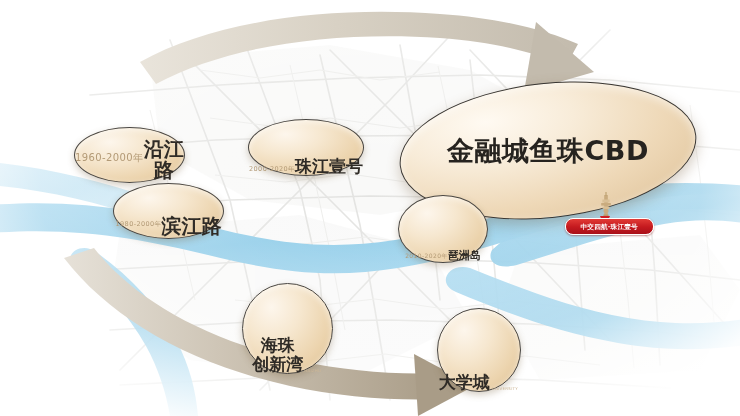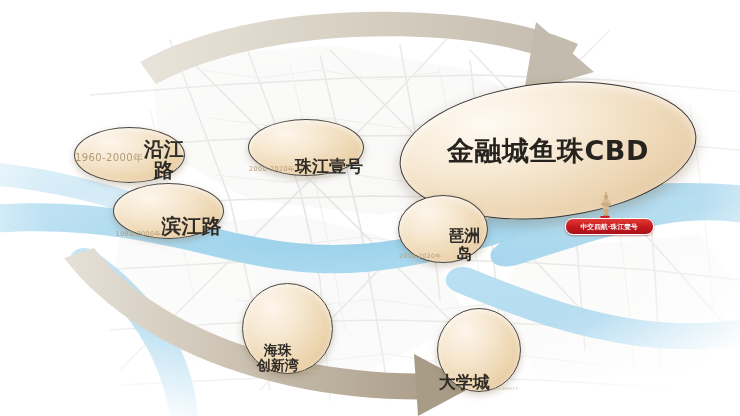--- a/index.html
+++ b/index.html
@@ -211,36 +211,36 @@
   <div class="badge">
     <span>中交四航·珠江壹号</span>
   </div>
 
   <div class="node" style="left:74px;top:127px;width:111px;height:56px;border-radius:50%;">
     <div class="era" style="font-size:10px;margin-bottom:19px;">1960-2000年</div>
     <div class="name" style="font-size:20px;">沿江路</div>
   </div>
 
   <div class="node" style="left:113px;top:183px;width:111px;height:56px;border-radius:50%;">
-    <div class="era" style="font-size:6.5px;margin-bottom:1px;">1980-2000年</div>
+    <div class="era" style="font-size:6.5px;margin-bottom:11px;">1980-2000年</div>
     <div class="name" style="font-size:20px;">滨江路</div>
   </div>
 
   <div class="node" style="left:248px;top:119px;width:116px;height:57px;border-radius:50%;">
     <div class="era" style="font-size:6.5px;margin-bottom:3px;">2000-2020年</div>
     <div class="name" style="font-size:17px;">珠江壹号</div>
   </div>
 
   <div class="node" style="left:398px;top:195px;width:90px;height:68px;border-radius:50%;">
     <div class="era" style="font-size:6px;margin-bottom:3px;">2010-2020年</div>
-    <div class="name" style="font-size:16px;">琶洲岛</div>
+    <div class="name" style="font-size:11px;">琶洲岛</div>
   </div>
 
   <div class="node" style="left:242px;top:283px;width:91px;height:91px;border-radius:50%;">
-    <div class="name" style="font-size:14px;">海珠
+    <div class="name" style="font-size:17px;">海珠
 创新湾</div>
     <div class="micro" style="font-size:4.5px;margin-top:5px;">HAIZHU</div>
   </div>
 
   <div class="node" style="left:437px;top:308px;width:84px;height:84px;border-radius:50%;">
     <div class="name" style="font-size:17px;margin-top:48px;">大学城</div>
     <div class="micro" style="font-size:4.5px;margin-top:5px;">UNIVERSITY</div>
   </div>
 
 </div>

